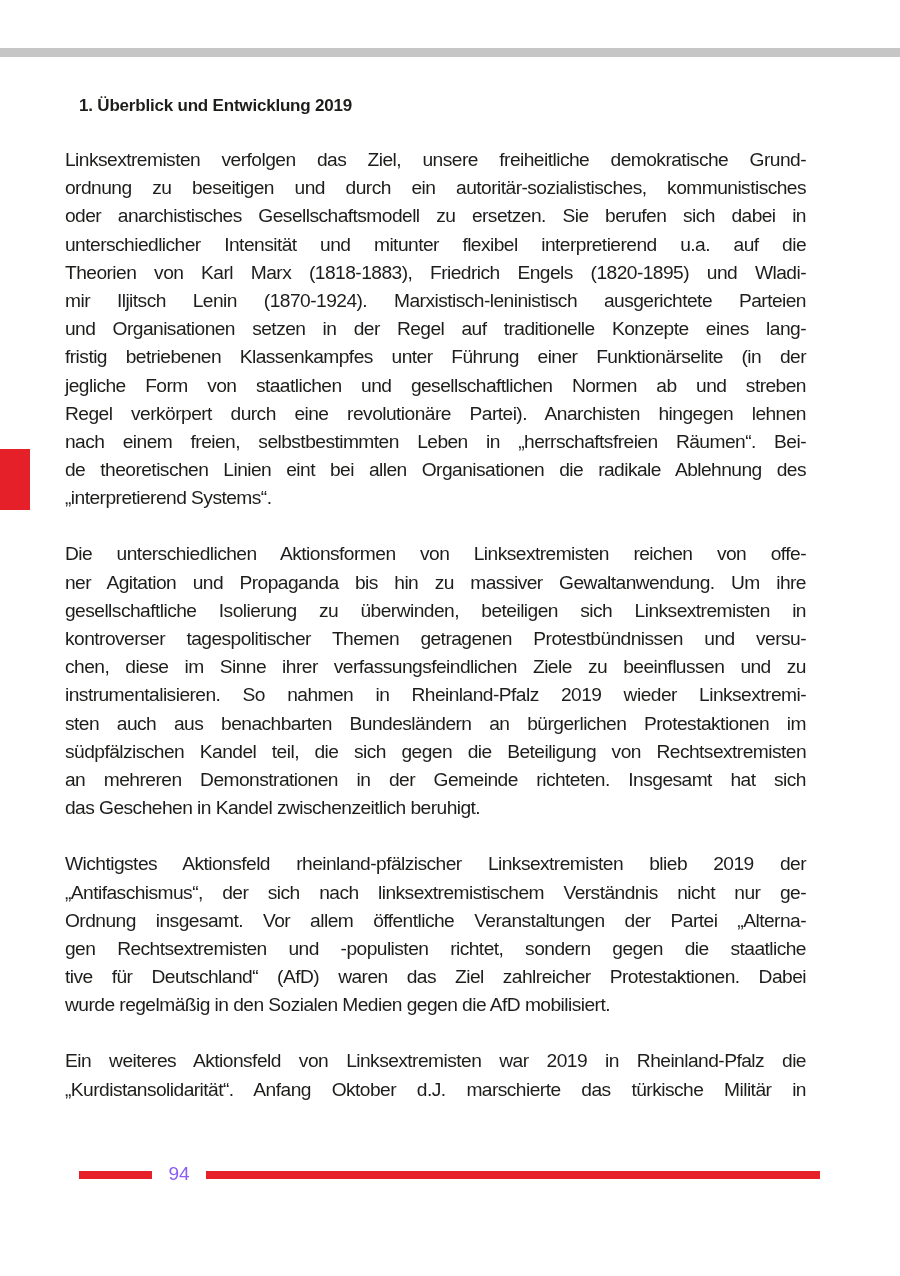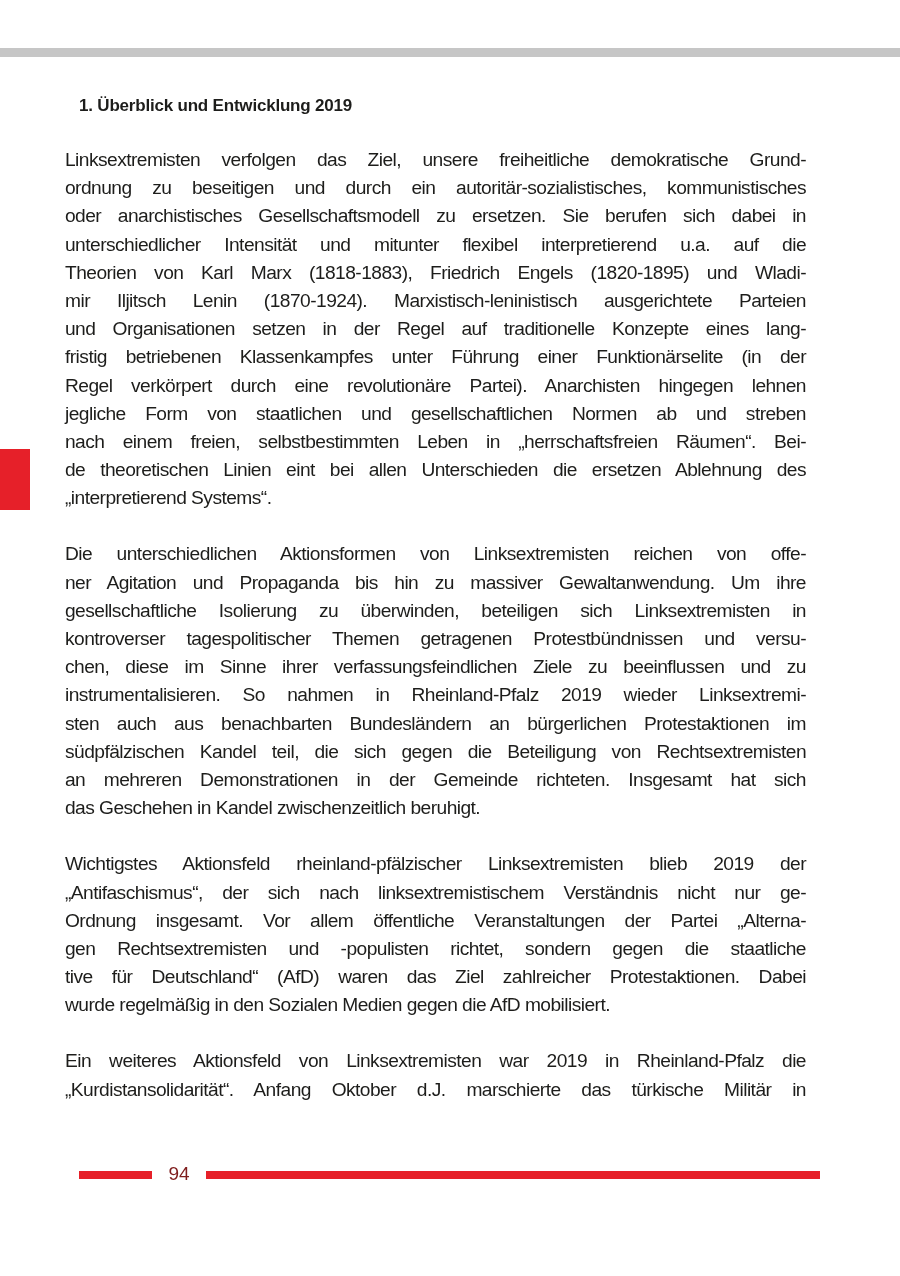--- a/index.html
+++ b/index.html
@@ -12,44 +12,44 @@
   .content { position: absolute; left: 65px; top: 146px; width: 741px; }
   .para { margin: 0 0 28px 0; }
   .line { display: block; height: 28.2px; line-height: 28.2px; font-size: 19.2px;
           text-align: justify; text-align-last: justify; white-space: nowrap; overflow: visible;
           letter-spacing: -0.55px; word-spacing: 0px; }
   .line.last { text-align-last: left; }
   .footer { position: absolute; left: 0; top: 1160px; width: 900px; height: 30px; }
   .footer-bar-left { position: absolute; left: 79px; top: 11px; width: 73px; height: 8px; background: #e62029; }
   .footer-bar-right { position: absolute; left: 206px; top: 11px; width: 614px; height: 8px; background: #e62029; }
   .page-number { position: absolute; left: 164px; top: 1px; width: 30px; text-align: center;
-                 font-size: 19px; color: #7f1d1d; line-height: 26px; }
+                 font-size: 19px; color: #8b5cf6; line-height: 26px; }
 </style>
 </head>
 <body>
 
 <div class="top-bar"></div>
 <div class="side-marker"></div>
 
 <h1 class="heading">1. Überblick und Entwicklung 2019</h1>
 
 <div class="content">
   <p class="para">
     <span class="line">Linksextremisten verfolgen das Ziel, unsere freiheitliche demokratische Grund-</span>
     <span class="line">ordnung zu beseitigen und durch ein autoritär-sozialistisches, kommunistisches</span>
     <span class="line">oder anarchistisches Gesellschaftsmodell zu ersetzen. Sie berufen sich dabei in</span>
     <span class="line">unterschiedlicher Intensität und mitunter flexibel interpretierend u.a. auf die</span>
     <span class="line">Theorien von Karl Marx (1818-1883), Friedrich Engels (1820-1895) und Wladi-</span>
     <span class="line">mir Iljitsch Lenin (1870-1924). Marxistisch-leninistisch ausgerichtete Parteien</span>
     <span class="line">und Organisationen setzen in der Regel auf traditionelle Konzepte eines lang-</span>
     <span class="line">fristig betriebenen Klassenkampfes unter Führung einer Funktionärselite (in der</span>
+    <span class="line">jegliche Form von staatlichen und gesellschaftlichen Normen ab und streben</span>
     <span class="line">Regel verkörpert durch eine revolutionäre Partei). Anarchisten hingegen lehnen</span>
-    <span class="line">jegliche Form von staatlichen und gesellschaftlichen Normen ab und streben</span>
     <span class="line">nach einem freien, selbstbestimmten Leben in „herrschaftsfreien Räumen“. Bei-</span>
-    <span class="line">de theoretischen Linien eint bei allen Unterschieden die ersetzen Ablehnung des</span>
+    <span class="line">de theoretischen Linien eint bei allen Organisationen die radikale Ablehnung des</span>
     <span class="line last">„interpretierend Systems“.</span>
   </p>
   <p class="para">
     <span class="line">Die unterschiedlichen Aktionsformen von Linksextremisten reichen von offe-</span>
     <span class="line">ner Agitation und Propaganda bis hin zu massiver Gewaltanwendung. Um ihre</span>
     <span class="line">gesellschaftliche Isolierung zu überwinden, beteiligen sich Linksextremisten in</span>
     <span class="line">kontroverser tagespolitischer Themen getragenen Protestbündnissen und versu-</span>
     <span class="line">chen, diese im Sinne ihrer verfassungsfeindlichen Ziele zu beeinflussen und zu</span>
     <span class="line">instrumentalisieren. So nahmen in Rheinland-Pfalz 2019 wieder Linksextremi-</span>
     <span class="line">sten auch aus benachbarten Bundesländern an bürgerlichen Protestaktionen im</span>

